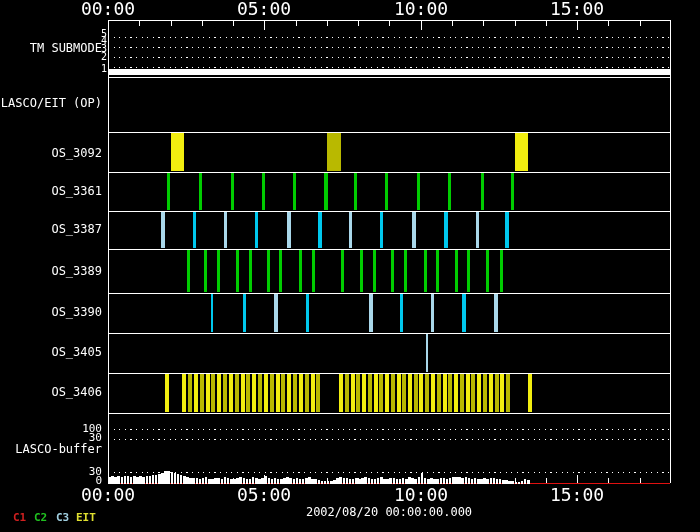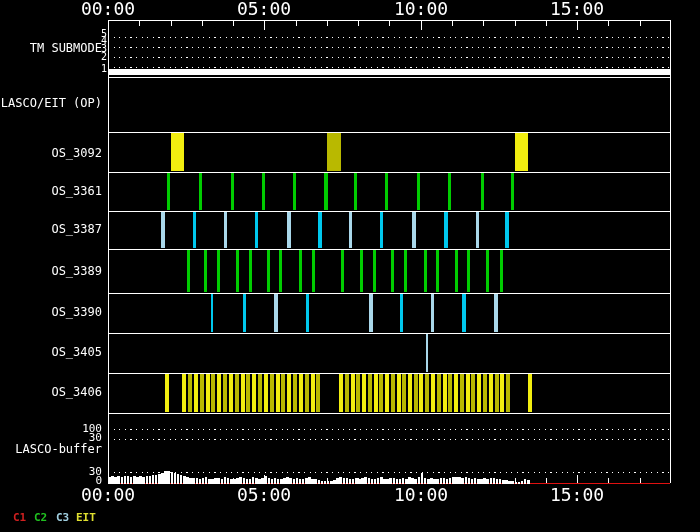--- a/index.html
+++ b/index.html
@@ -360,14 +360,15 @@
 
   <div class="lbl tick-lbl" style="left:108px;top:489px">00:00</div>
   <div class="lbl tick-lbl" style="left:264px;top:489px">05:00</div>
   <div class="lbl tick-lbl" style="left:421px;top:489px">10:00</div>
   <div class="lbl tick-lbl" style="left:577px;top:489px">15:00</div>
 
   <div class="legend-item" style="left: 13px; top: 512px; color: rgb(208, 32, 32);">C1</div>
   <div class="legend-item" style="left: 34px; top: 512px; color: rgb(32, 192, 32);">C2</div>
   <div class="legend-item" style="left: 56px; top: 512px; color: rgb(160, 207, 224);">C3</div>
   <div class="legend-item" style="left: 76px; top: 512px; color: rgb(224, 224, 48);">EIT</div>
+  <div class="date-lbl" style="left:389px;top:506px">2002/08/20 00:00:00.000</div>
 
 </div>
 
 </body></html>

